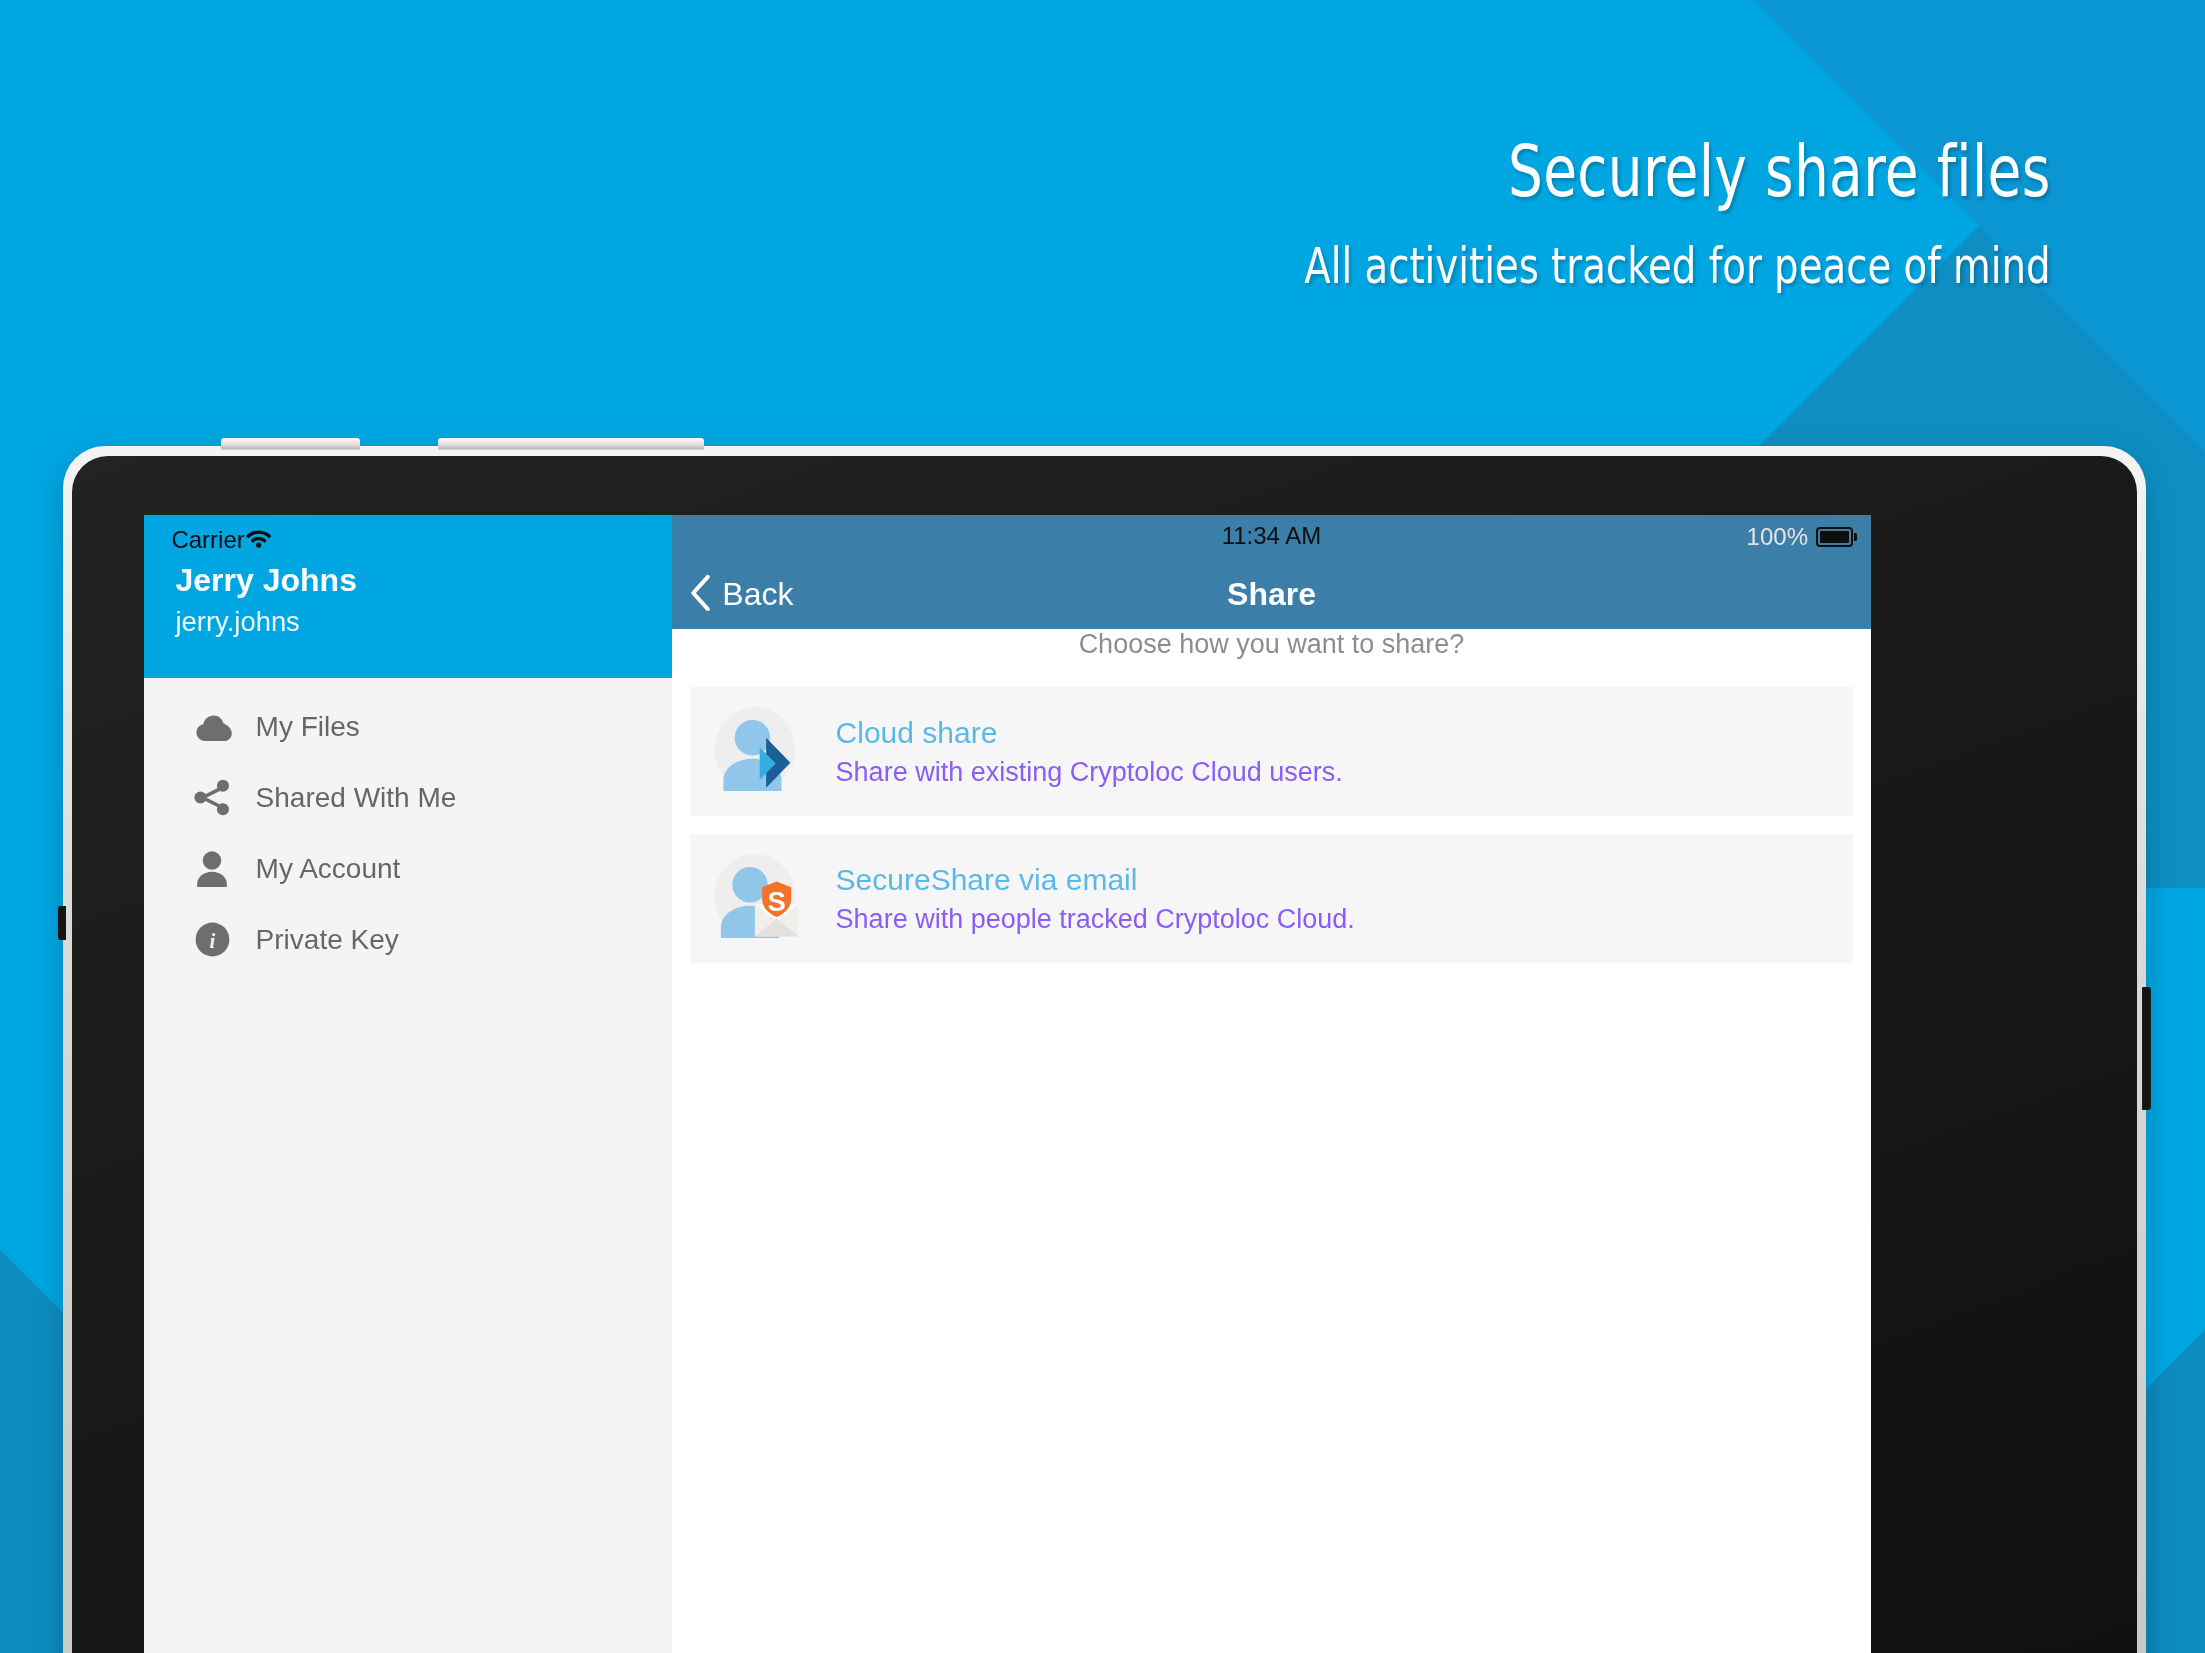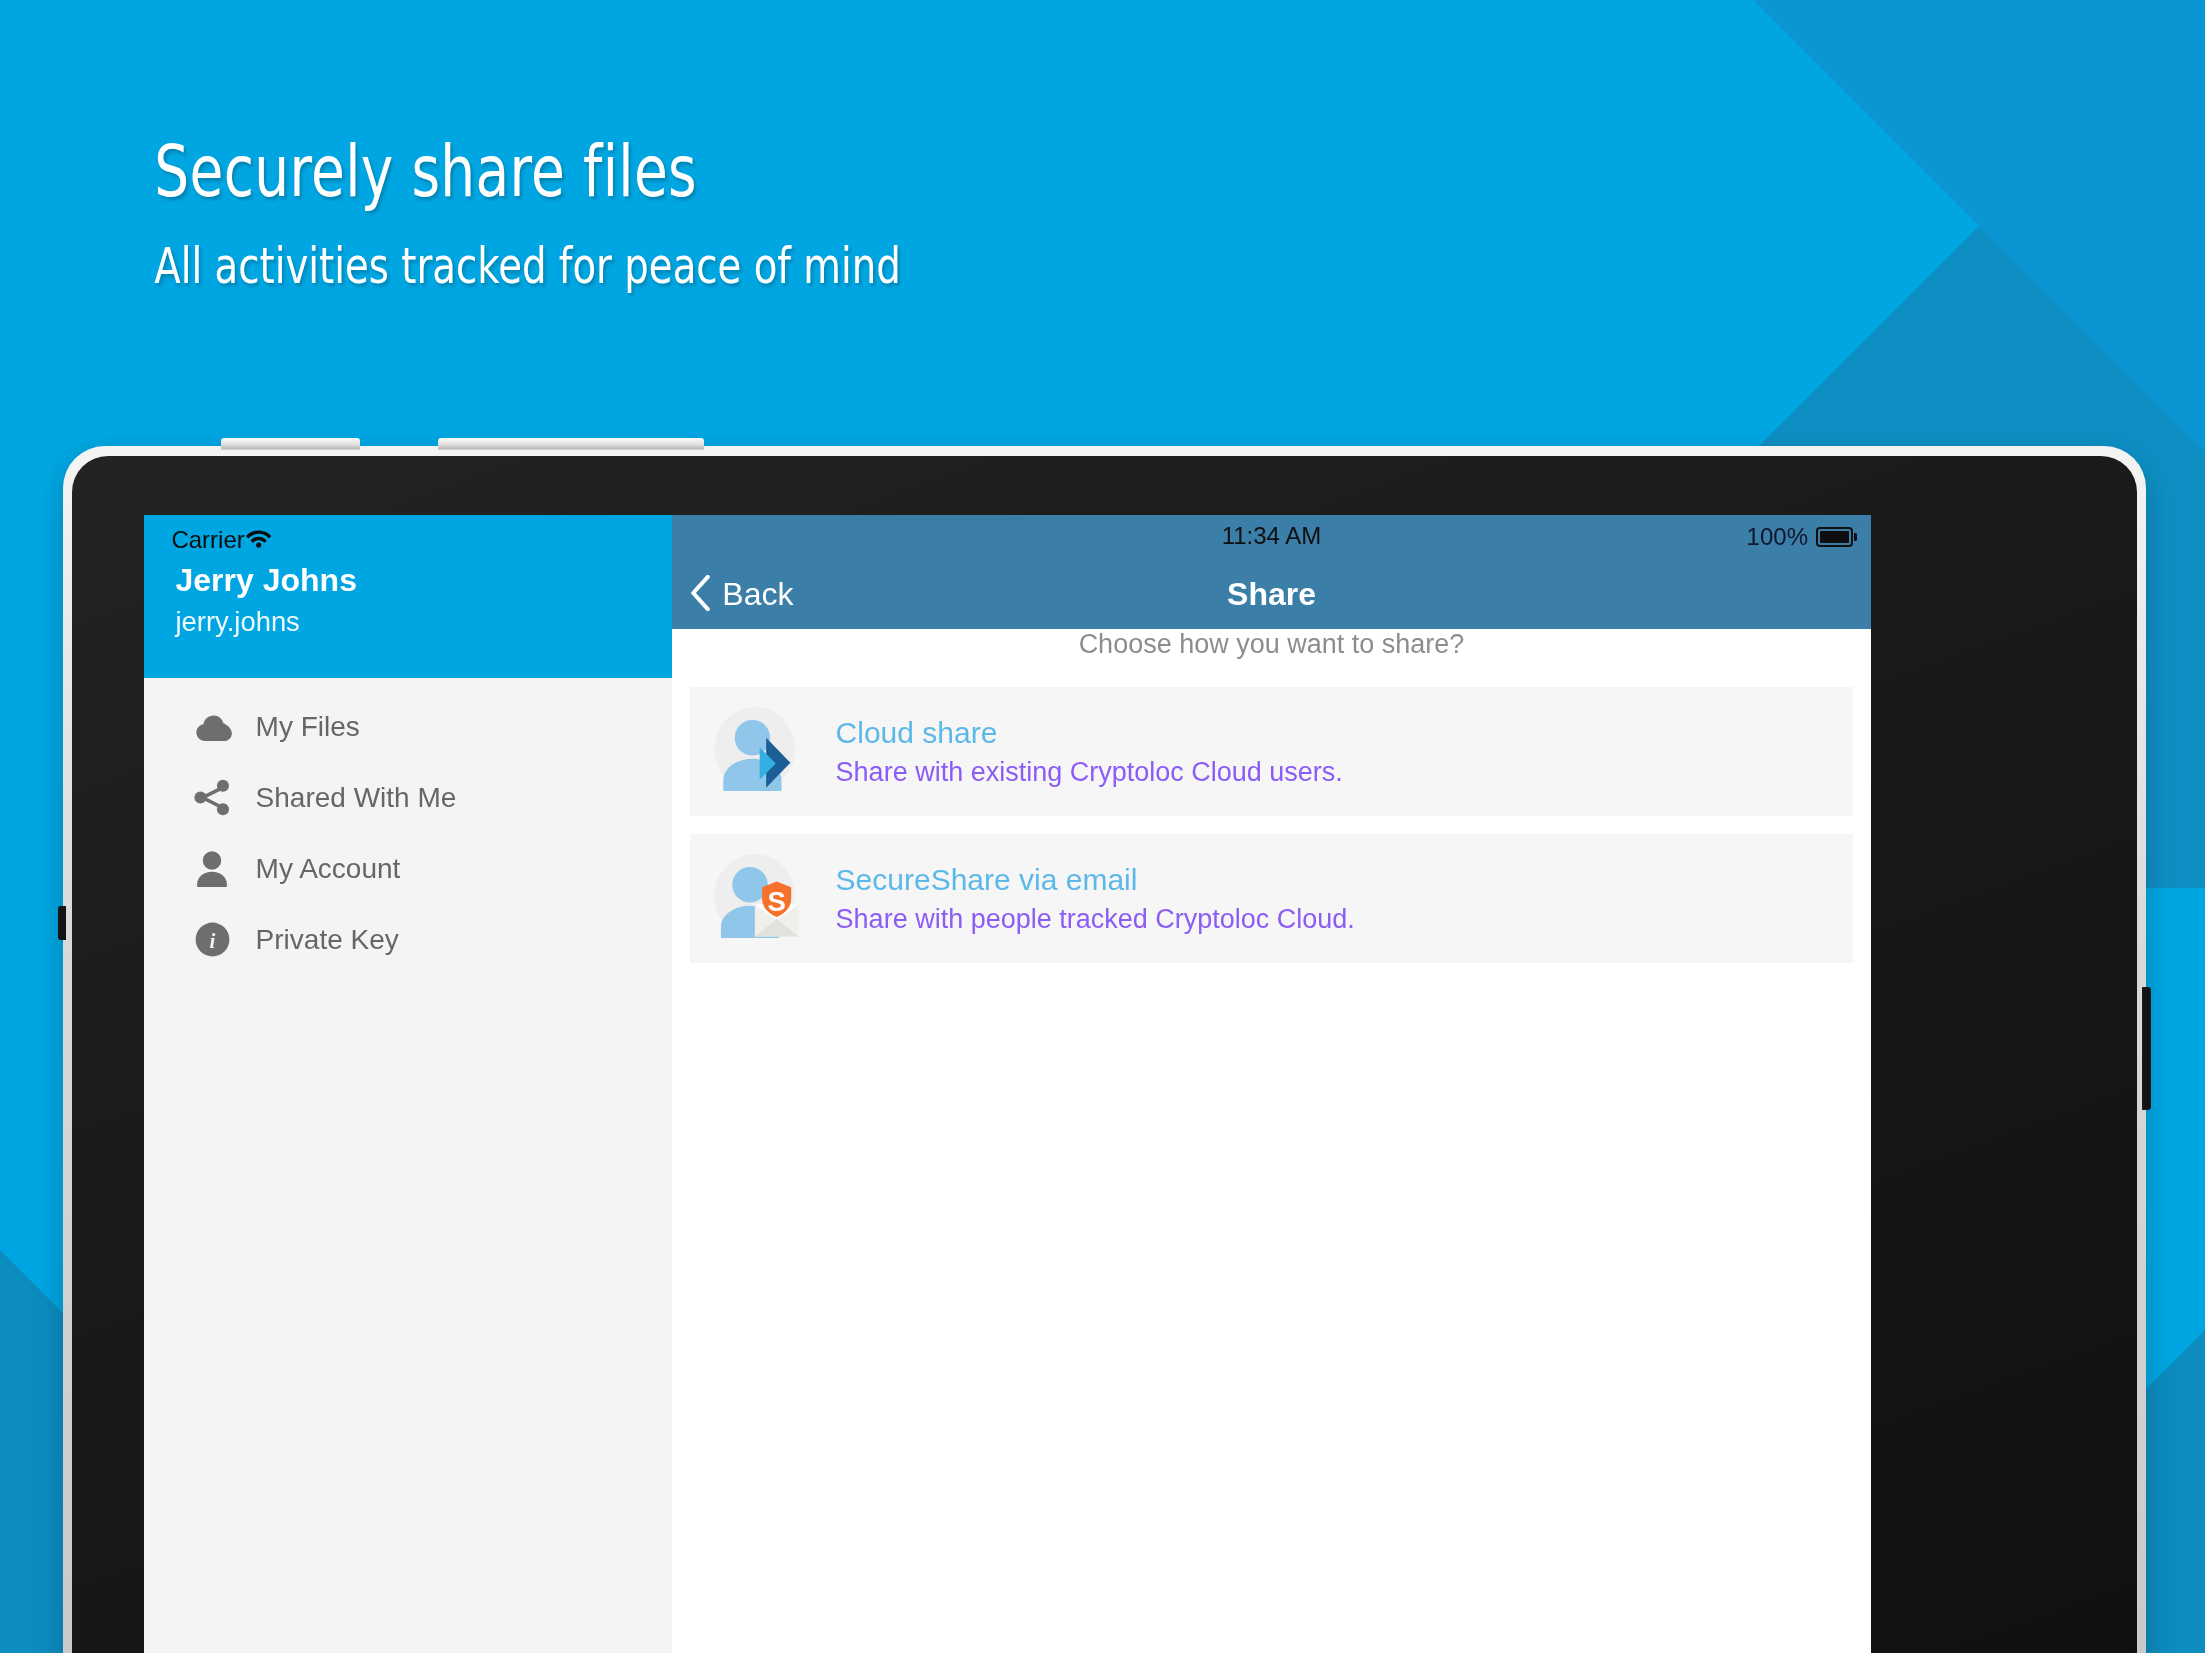--- a/index.html
+++ b/index.html
@@ -49,21 +49,21 @@
     right: -161px; bottom: -242px;
     width: 726px; height: 726px;
     background: #0d8cc0;
     clip-path: polygon(100% 0, 100% 100%, 0 100%);
   }
 
   
   .hero {
     position: absolute;
     top: 0; left: 0; right: 0;
-    text-align: left;
+    text-align: right;
     z-index: 5;
   }
   .hero-title {
     margin: 0;
     padding-top: 136px;
     font-size: 71px;
     font-weight: 300;
     letter-spacing: 0.4px;
     color: #ffffff;
     font-family: "DejaVu Sans Condensed", "Liberation Sans Narrow", "Liberation Sans", sans-serif;
@@ -242,21 +242,21 @@
   .sb-batt {
     position: absolute;
     right: 18px;
     top: 8px;
     display: flex;
     align-items: center;
     gap: 8px;
   }
   .sb-batt-label {
     font-size: 24px;
-    color: #0f172a;
+    color: #e5e5e5;
   }
   .batt-shell {
     width: 37px; height: 19.4px;
     border: 2.4px solid #0f0f0f;
     border-radius: 4px;
     position: relative;
     display: flex;
     align-items: center;
     padding: 1.6px;
     box-sizing: border-box;

